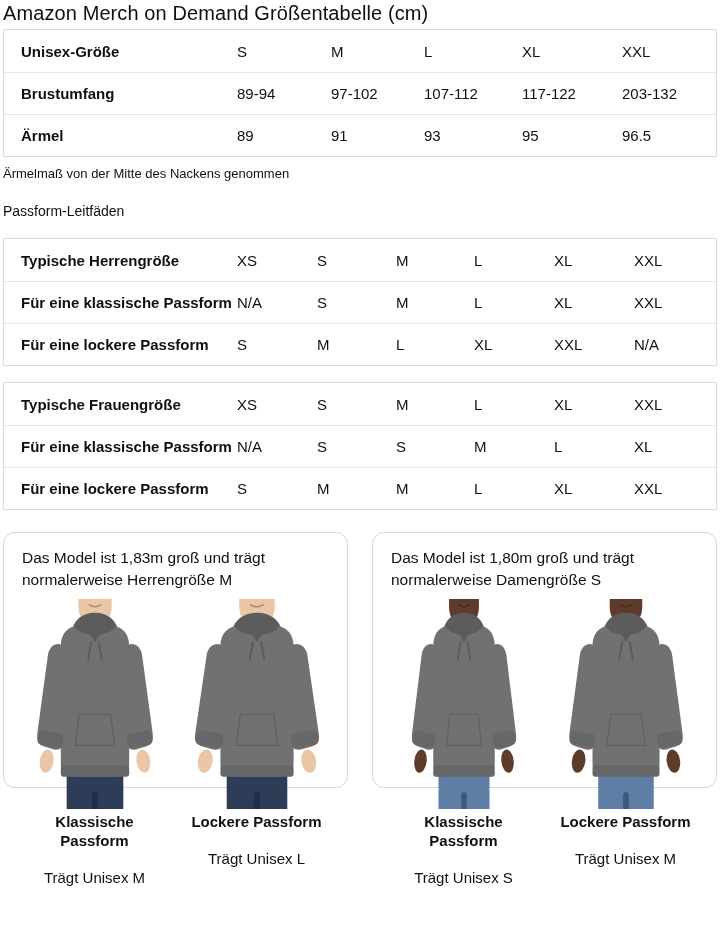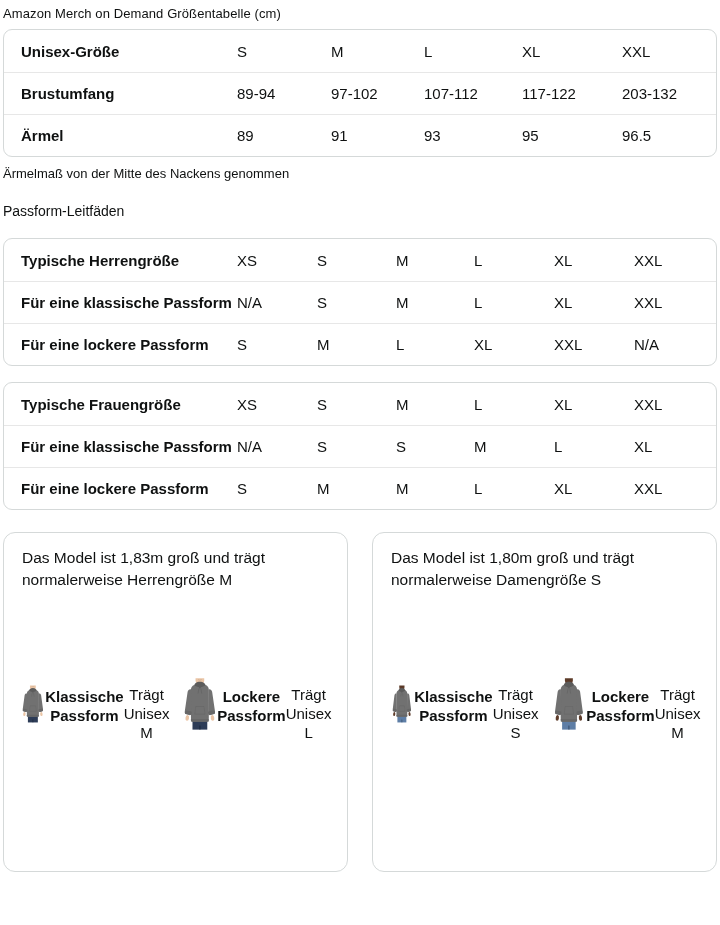--- a/index.html
+++ b/index.html
@@ -9,47 +9,47 @@
     --jeans-dark:#2D3C57; --jeans-blue:#5E7EA6;
   }
   *{box-sizing:border-box; margin:0; padding:0;}
   html,body{background:#fff;}
   body{
     width:720px; height:925px; overflow:hidden;
     font-family:"Liberation Sans","DejaVu Sans",sans-serif;
     color:var(--text);
   }
   .page{padding-top:4px;}
-  .page-title{font-size:13px; line-height:19px; font-weight:400; margin-left:3px; letter-spacing:.1px;}
+  .page-title{font-size:20px; line-height:19px; font-weight:400; margin-left:3px; letter-spacing:.1px;}
 
   table{
     width:714px; margin:0 3px; border-collapse:separate; border-spacing:0;
-    border:1px solid var(--border); border-radius:9px; table-layout:fixed; background:#fff;
+    border:1px solid var(--border); border-radius:1px; table-layout:fixed; background:#fff;
   }
   .tbl-unisex{margin-top:6px;}
   .tbl-fit-men{margin-top:18px;}
   .tbl-fit-women{margin-top:16px;}
   th,td{
     height:42px; vertical-align:middle; text-align:left;
     font-size:15px; color:var(--text); padding:0; overflow:hidden; white-space:nowrap;
   }
   th{font-weight:700; padding-left:17px;}
   tr:not(:first-child) > th, tr:not(:first-child) > td{border-top:1px solid var(--divider);}
 
   .note{font-size:13px; line-height:17px; margin:8px 0 0 3px; font-weight:400;}
   .section-heading{font-size:14px; line-height:18px; margin:20px 0 0 3px; font-weight:400;}
 
-  .cards{display:flex; gap:24px; margin:22px 3px 0; height:340px;}
+  .cards{display:flex; gap:24px; margin:22px 3px 0; height:256px;}
   .card{
     flex:1 1 0; border:1px solid var(--card-border); border-radius:12px;
     padding:14px 14px 10px; background:#fff; display:flex; flex-direction:column;
   }
   .card-desc{font-size:15.5px; line-height:22px; padding:0 4px;}
   .figures{display:flex; justify-content:center; gap:12px; margin-top:8px;}
-  .figure{width:150px; display:flex; flex-direction:row; align-items:center;}
+  .figure{width:150px; display:flex; flex-direction:column; align-items:center;}
   .figure-svg{width:150px; height:210px; display:block;}
   .fit-label{font-size:15px; font-weight:700; text-align:center; line-height:19px; margin-top:3px;}
   .size-label{font-size:15px; font-weight:400; text-align:center; line-height:19px; margin-top:18px;}
 
   
   .hoodie{fill:var(--hoodie);}
   .hoodie-shade{fill:var(--hoodie-shade);}
   .hoodie-hem{fill:var(--hem);}
   .pocket{fill:var(--hoodie); stroke:var(--hoodie-shade); stroke-width:1;}
   .string{stroke:var(--hoodie-shade); stroke-width:2; fill:none; stroke-linecap:round;}

